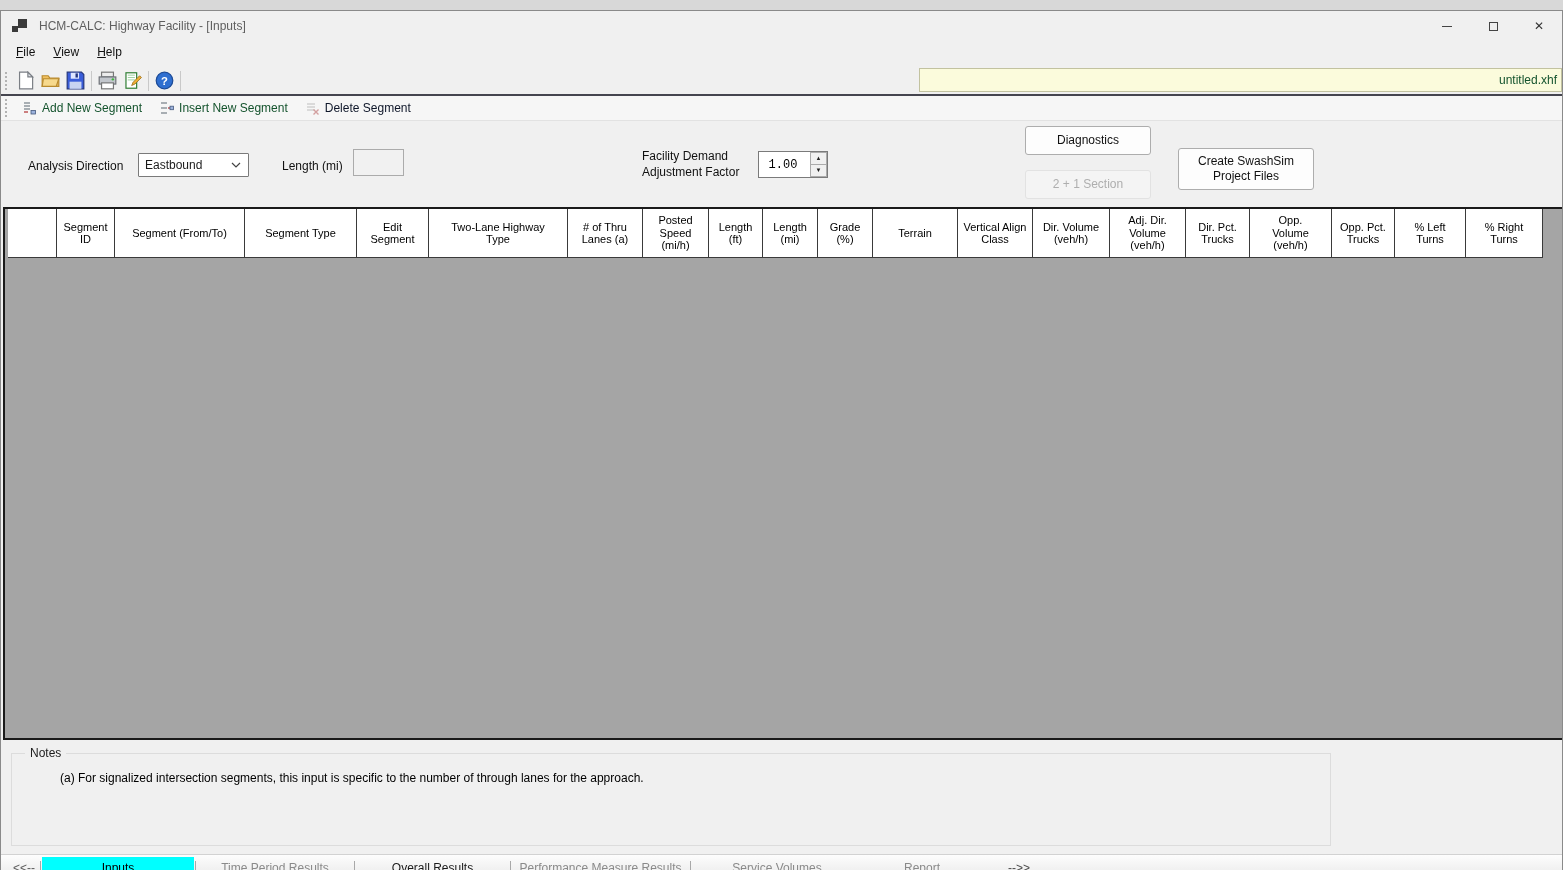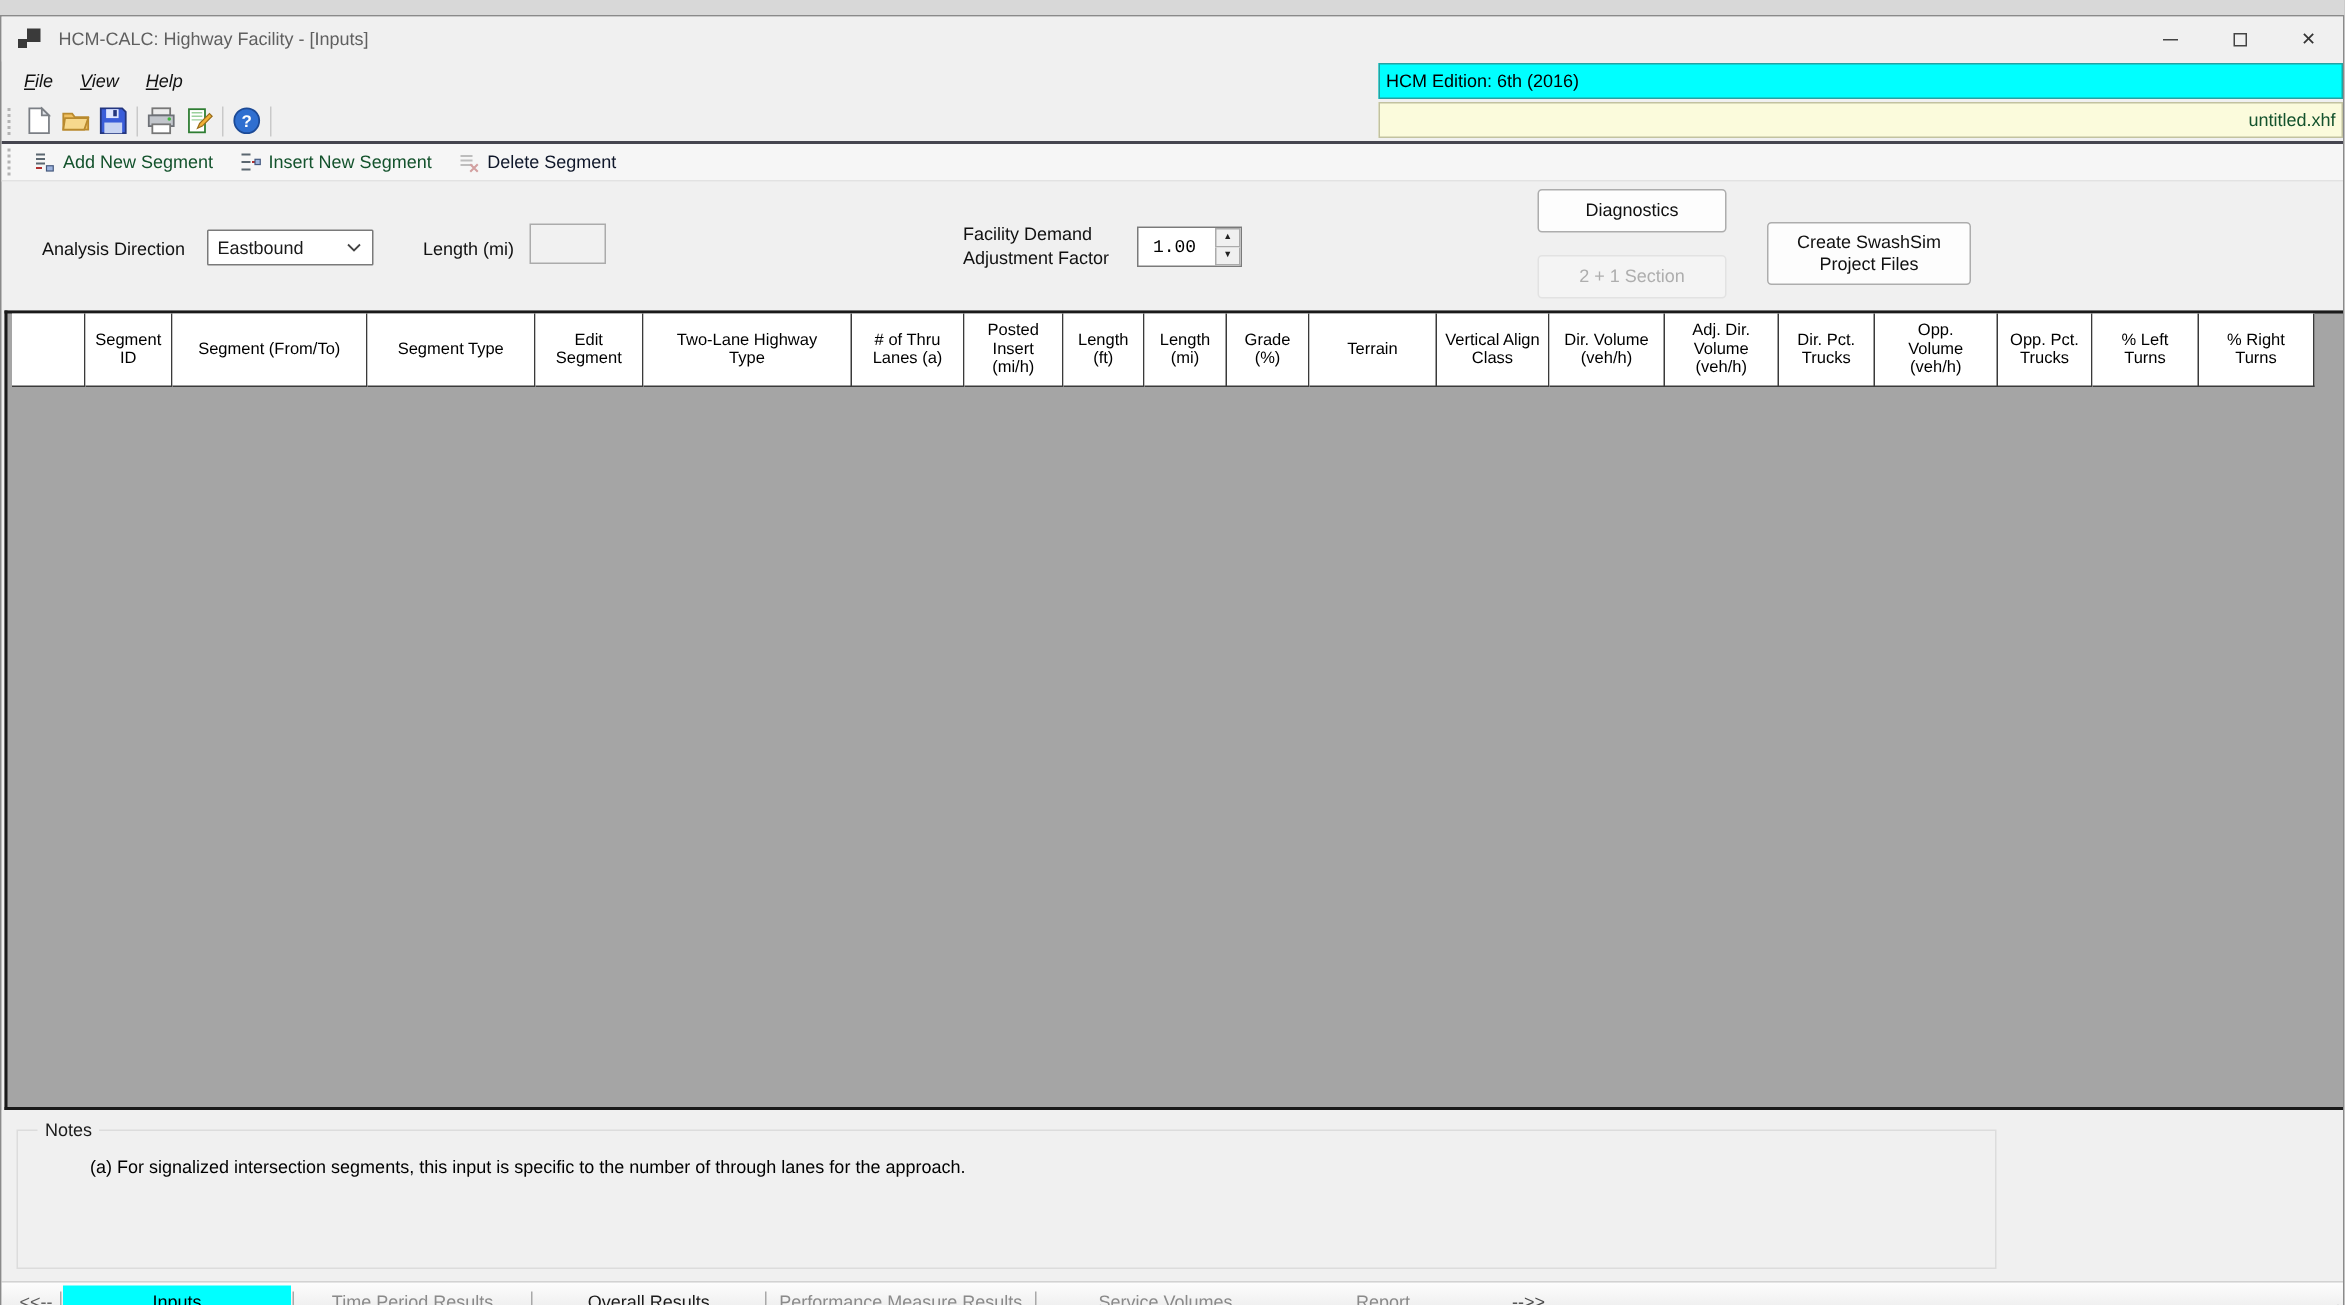--- a/index.html
+++ b/index.html
@@ -15,21 +15,21 @@
   .app-icon { width:16px; height:16px; margin-left:11px; position:relative; }
   .app-icon .sq1 { position:absolute; left:0; bottom:2px; width:6px; height:6px; background:#3a3a3a; }
   .app-icon .sq2 { position:absolute; left:6px; top:1px; width:9px; height:9px; background:#3a3a3a; }
   .title-text { margin-left:11px; color:#5f5f5f; font-size:12px; }
   .win-btns { position:absolute; right:0; top:0; height:30px; display:flex; }
   .win-btn { width:46px; height:30px; display:flex; align-items:center; justify-content:center; color:#333; }
   .min-glyph { display:block; width:10px; height:1px; background:#444; }
   .max-glyph { display:block; width:9px; height:9px; border:1px solid #444; }
   .close-glyph { font-size:12px; color:#333; }
   
-  .menurow { position:absolute; left:0; top:30px; width:916px; height:26px; display:flex; align-items:center; padding-left:6px;font-style:italic; }
+  .menurow { position:absolute; left:0; top:30px; width:916px; height:26px; display:flex; align-items:flex-start; padding-left:6px; }
   .menu-item { padding:4px 9px; font-size:12px; color:#111; }
   .banner-cyan {
     position:absolute; left:918px; top:31px; width:643px; height:24px;
     background:#00FFFF; border:1px solid #23a3a3; font-size:12px; color:#000;
     line-height:22px; padding-left:4px;
   }
   
   .toolrow { position:absolute; left:0; top:56px; width:916px; height:27px; display:flex; align-items:center; padding-left:2px; }
   .grip { width:4px; height:18px; border-left:2px dotted #b3b3b3; margin:0 4px 0 2px; }
   .tool-btn { width:25px; height:25px; display:flex; align-items:center; justify-content:center; }
@@ -124,21 +124,20 @@
           <span class="close-glyph">✕</span>
         </div>
     </div>
   </div>
 
   <div class="menurow">
       <span class="menu-item"><u>F</u>ile</span>
       <span class="menu-item"><u>V</u>iew</span>
       <span class="menu-item"><u>H</u>elp</span>
     </div>
-  <div class="banner-cyan">HCM Edition: 6th (2016)</div>
 
   <div class="toolrow">
     <span class="grip"></span>
     <div class="tool-btn">
       <svg viewBox="0 0 16 16">
           <path d="M3 1h7l4 4v10H3z" fill="#fff" stroke="#7b7f85"></path>
           <path d="M10 1l4 4h-4z" fill="#dfe3e8" stroke="#7b7f85"></path>
         </svg>
     </div>
     <div class="tool-btn">
@@ -247,21 +246,21 @@
 ID</div>
         <div class="hcell" style="width: 130px;">Segment (From/To)</div>
         <div class="hcell" style="width: 112px;">Segment Type</div>
         <div class="hcell" style="width: 72px;">Edit
 Segment</div>
         <div class="hcell" style="width: 139px;">Two-Lane Highway
 Type</div>
         <div class="hcell" style="width: 75px;"># of Thru
 Lanes (a)</div>
         <div class="hcell" style="width: 66px;">Posted
-Insert
+Speed
 (mi/h)</div>
         <div class="hcell" style="width: 54px;">Length
 (ft)</div>
         <div class="hcell" style="width: 55px;">Length
 (mi)</div>
         <div class="hcell" style="width: 55px;">Grade
 (%)</div>
         <div class="hcell" style="width: 85px;">Terrain</div>
         <div class="hcell" style="width: 75px;">Vertical Align
 Class</div>

